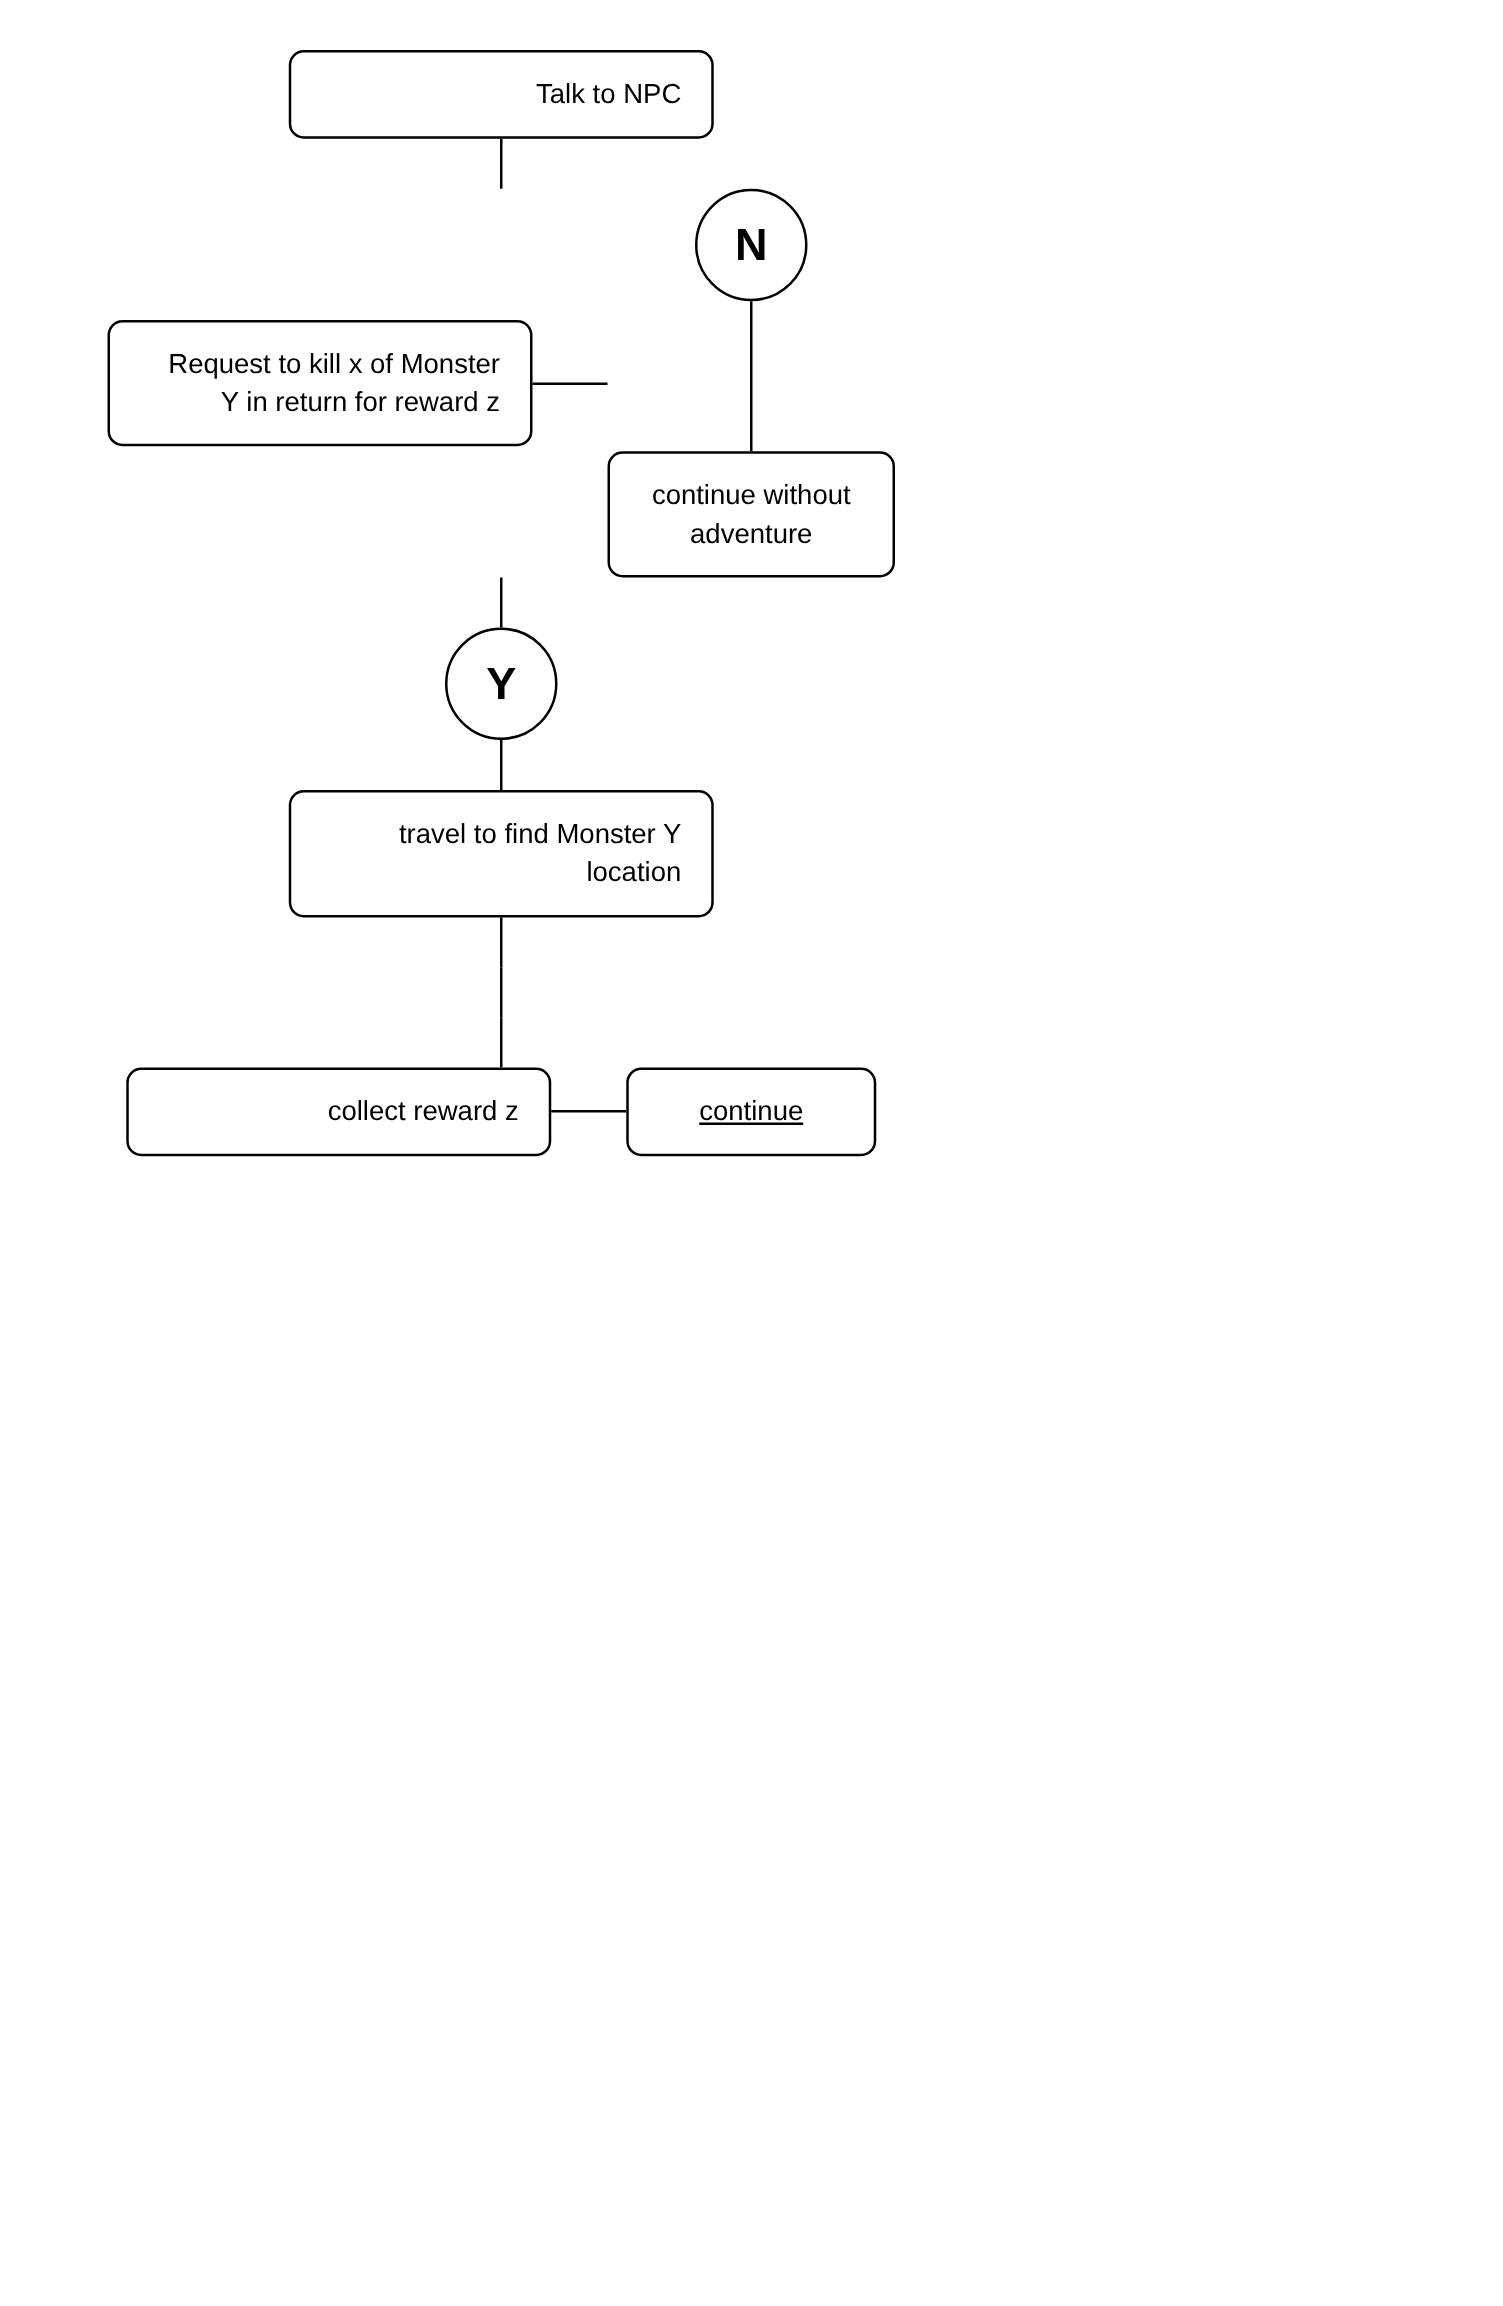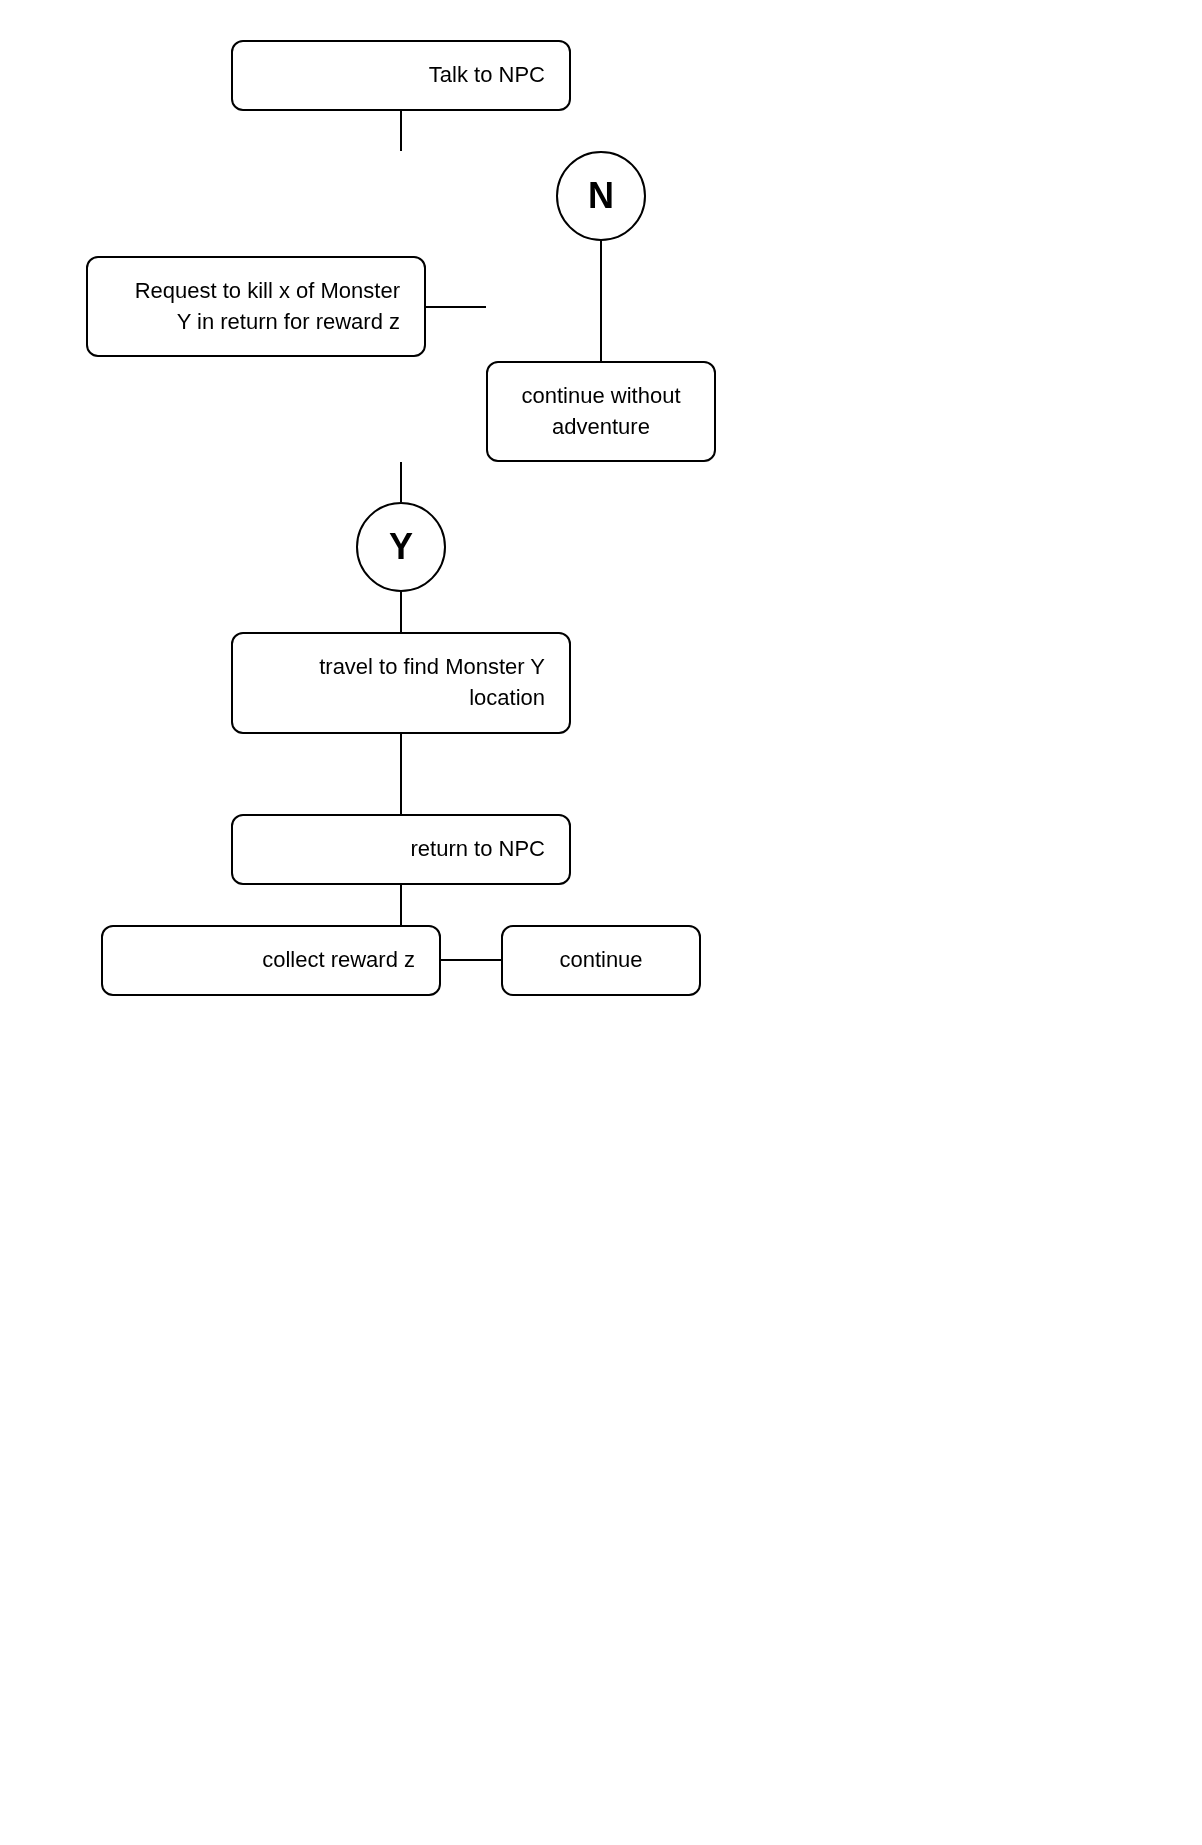--- a/index.html
+++ b/index.html
@@ -112,20 +112,21 @@
 
     .continue-box {
       border: 2px solid #000;
       border-radius: 12px;
       padding: 18px 24px;
       text-align: center;
       font-size: 22px;
       background: #fff;
       width: 200px;
       line-height: 1.4;
+      text-decoration: underline;
     }
 
     .spacer-v-n {
       height: 120px;
       width: 2px;
       background: #000;
       align-self: center;
     }
   </style>
 </head>
@@ -170,23 +171,20 @@
 
     <div class="box">
       <span>travel to find Monster Y location</span>
     </div>
 
     <div class="connector-v"></div>
 
 
     <div class="connector-v"></div>
 
-    <div class="box">
-      <span>return to NPC</span>
-    </div>
 
     <div class="connector-v"></div>
 
     <div class="bottom-row">
       <div class="box">
         <span>collect reward z</span>
       </div>
       <div class="h-line-bottom"></div>
       <div class="continue-box">
         <span>continue</span>

